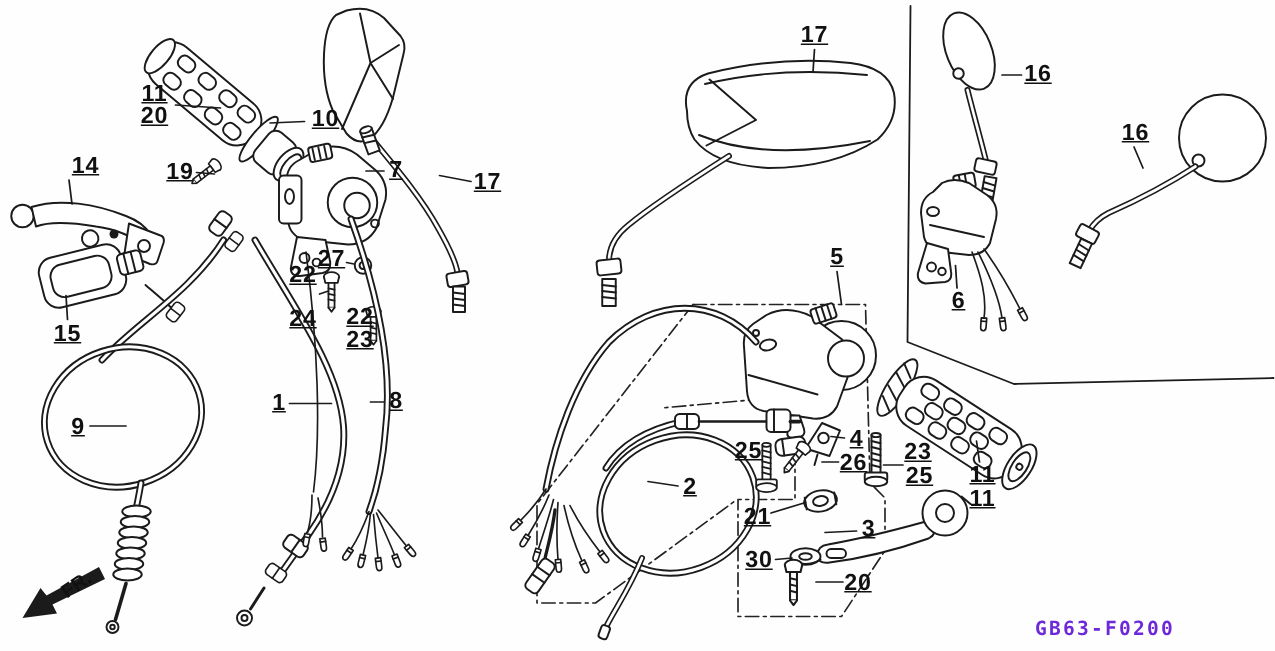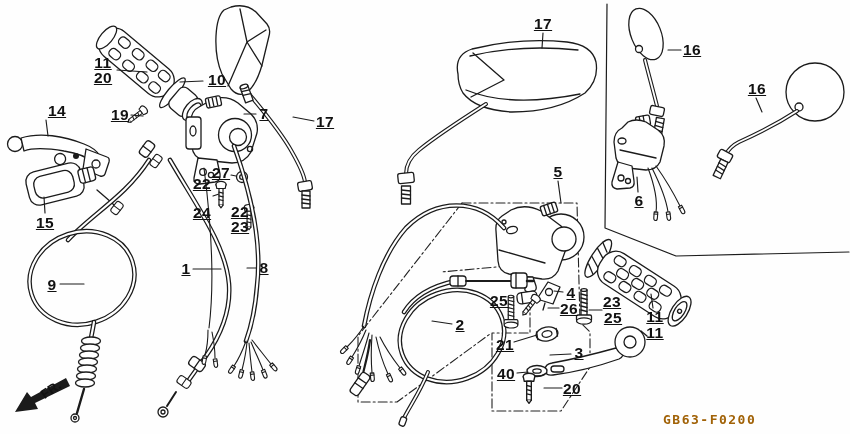--- a/index.html
+++ b/index.html
@@ -4,22 +4,22 @@
 <style>
   html,body{margin:0;padding:0;background:#fff;}
   #stage{position:relative;width:850px;height:434px;background:#fefefe;overflow:hidden;
          font-family:"Liberation Sans",sans-serif;}
   #art{position:absolute;left:0;top:0;}
   #art text{font:bold 13px "Liberation Sans",sans-serif;fill:#111;stroke:none;}
   #callout-layer{position:absolute;left:0;top:0;width:100%;height:100%;z-index:5;pointer-events:none;}
   .callout{position:absolute;transform:translate(-50%,-50%);
            font:bold 15.5px "Liberation Sans",sans-serif;color:#111;
            letter-spacing:.5px;white-space:nowrap;text-decoration:underline;}
-  #part-code{position:absolute;left:663px;top:412px;
-             font:bold 13px "DejaVu Sans Mono",monospace;color:#a16207;letter-spacing:1.5px;}
+  #part-code{position:absolute;left:690px;top:412px;
+             font:bold 13px "DejaVu Sans Mono",monospace;color:#6d28d9;letter-spacing:1.5px;}
   .tube-o{stroke:#1b1b1b;stroke-width:4.6;fill:none;}
   .tube-i{stroke:#fff;stroke-width:2.1;fill:none;}
   .stem-o{stroke:#1b1b1b;stroke-width:4;fill:none;}
   .stem-i{stroke:#fff;stroke-width:1.8;fill:none;}
   .dashline{stroke:#222;stroke-width:1.1;fill:none;stroke-dasharray:9 3 2 3;}
   .wht{fill:#fff;}
   .blk{fill:#1b1b1b;stroke:none;}
 </style>
 </head>
 <body>
@@ -469,18 +469,18 @@
       <div class="callout" style="left: 460px; top: 325px;">2</div>
       <div class="callout" style="left: 499px; top: 301px;">25</div>
       <div class="callout" style="left: 571px; top: 293px;">4</div>
       <div class="callout" style="left: 569px; top: 309px;">26</div>
       <div class="callout" style="left: 612px; top: 302px;">23</div>
       <div class="callout" style="left: 613px; top: 318px;">25</div>
       <div class="callout" style="left: 655px; top: 317px;">11</div>
       <div class="callout" style="left: 655px; top: 333px;">11</div>
       <div class="callout" style="left: 505px; top: 345px;">21</div>
       <div class="callout" style="left: 579px; top: 353px;">3</div>
-      <div class="callout" style="left: 506px; top: 374px;">40</div>
+      <div class="callout" style="left: 506px; top: 374px;">30</div>
       <div class="callout" style="left: 572px; top: 389px;">20</div>
     </div>
 
 <div id="part-code">GB63-F0200</div>
 </div>
 
 </body></html>

